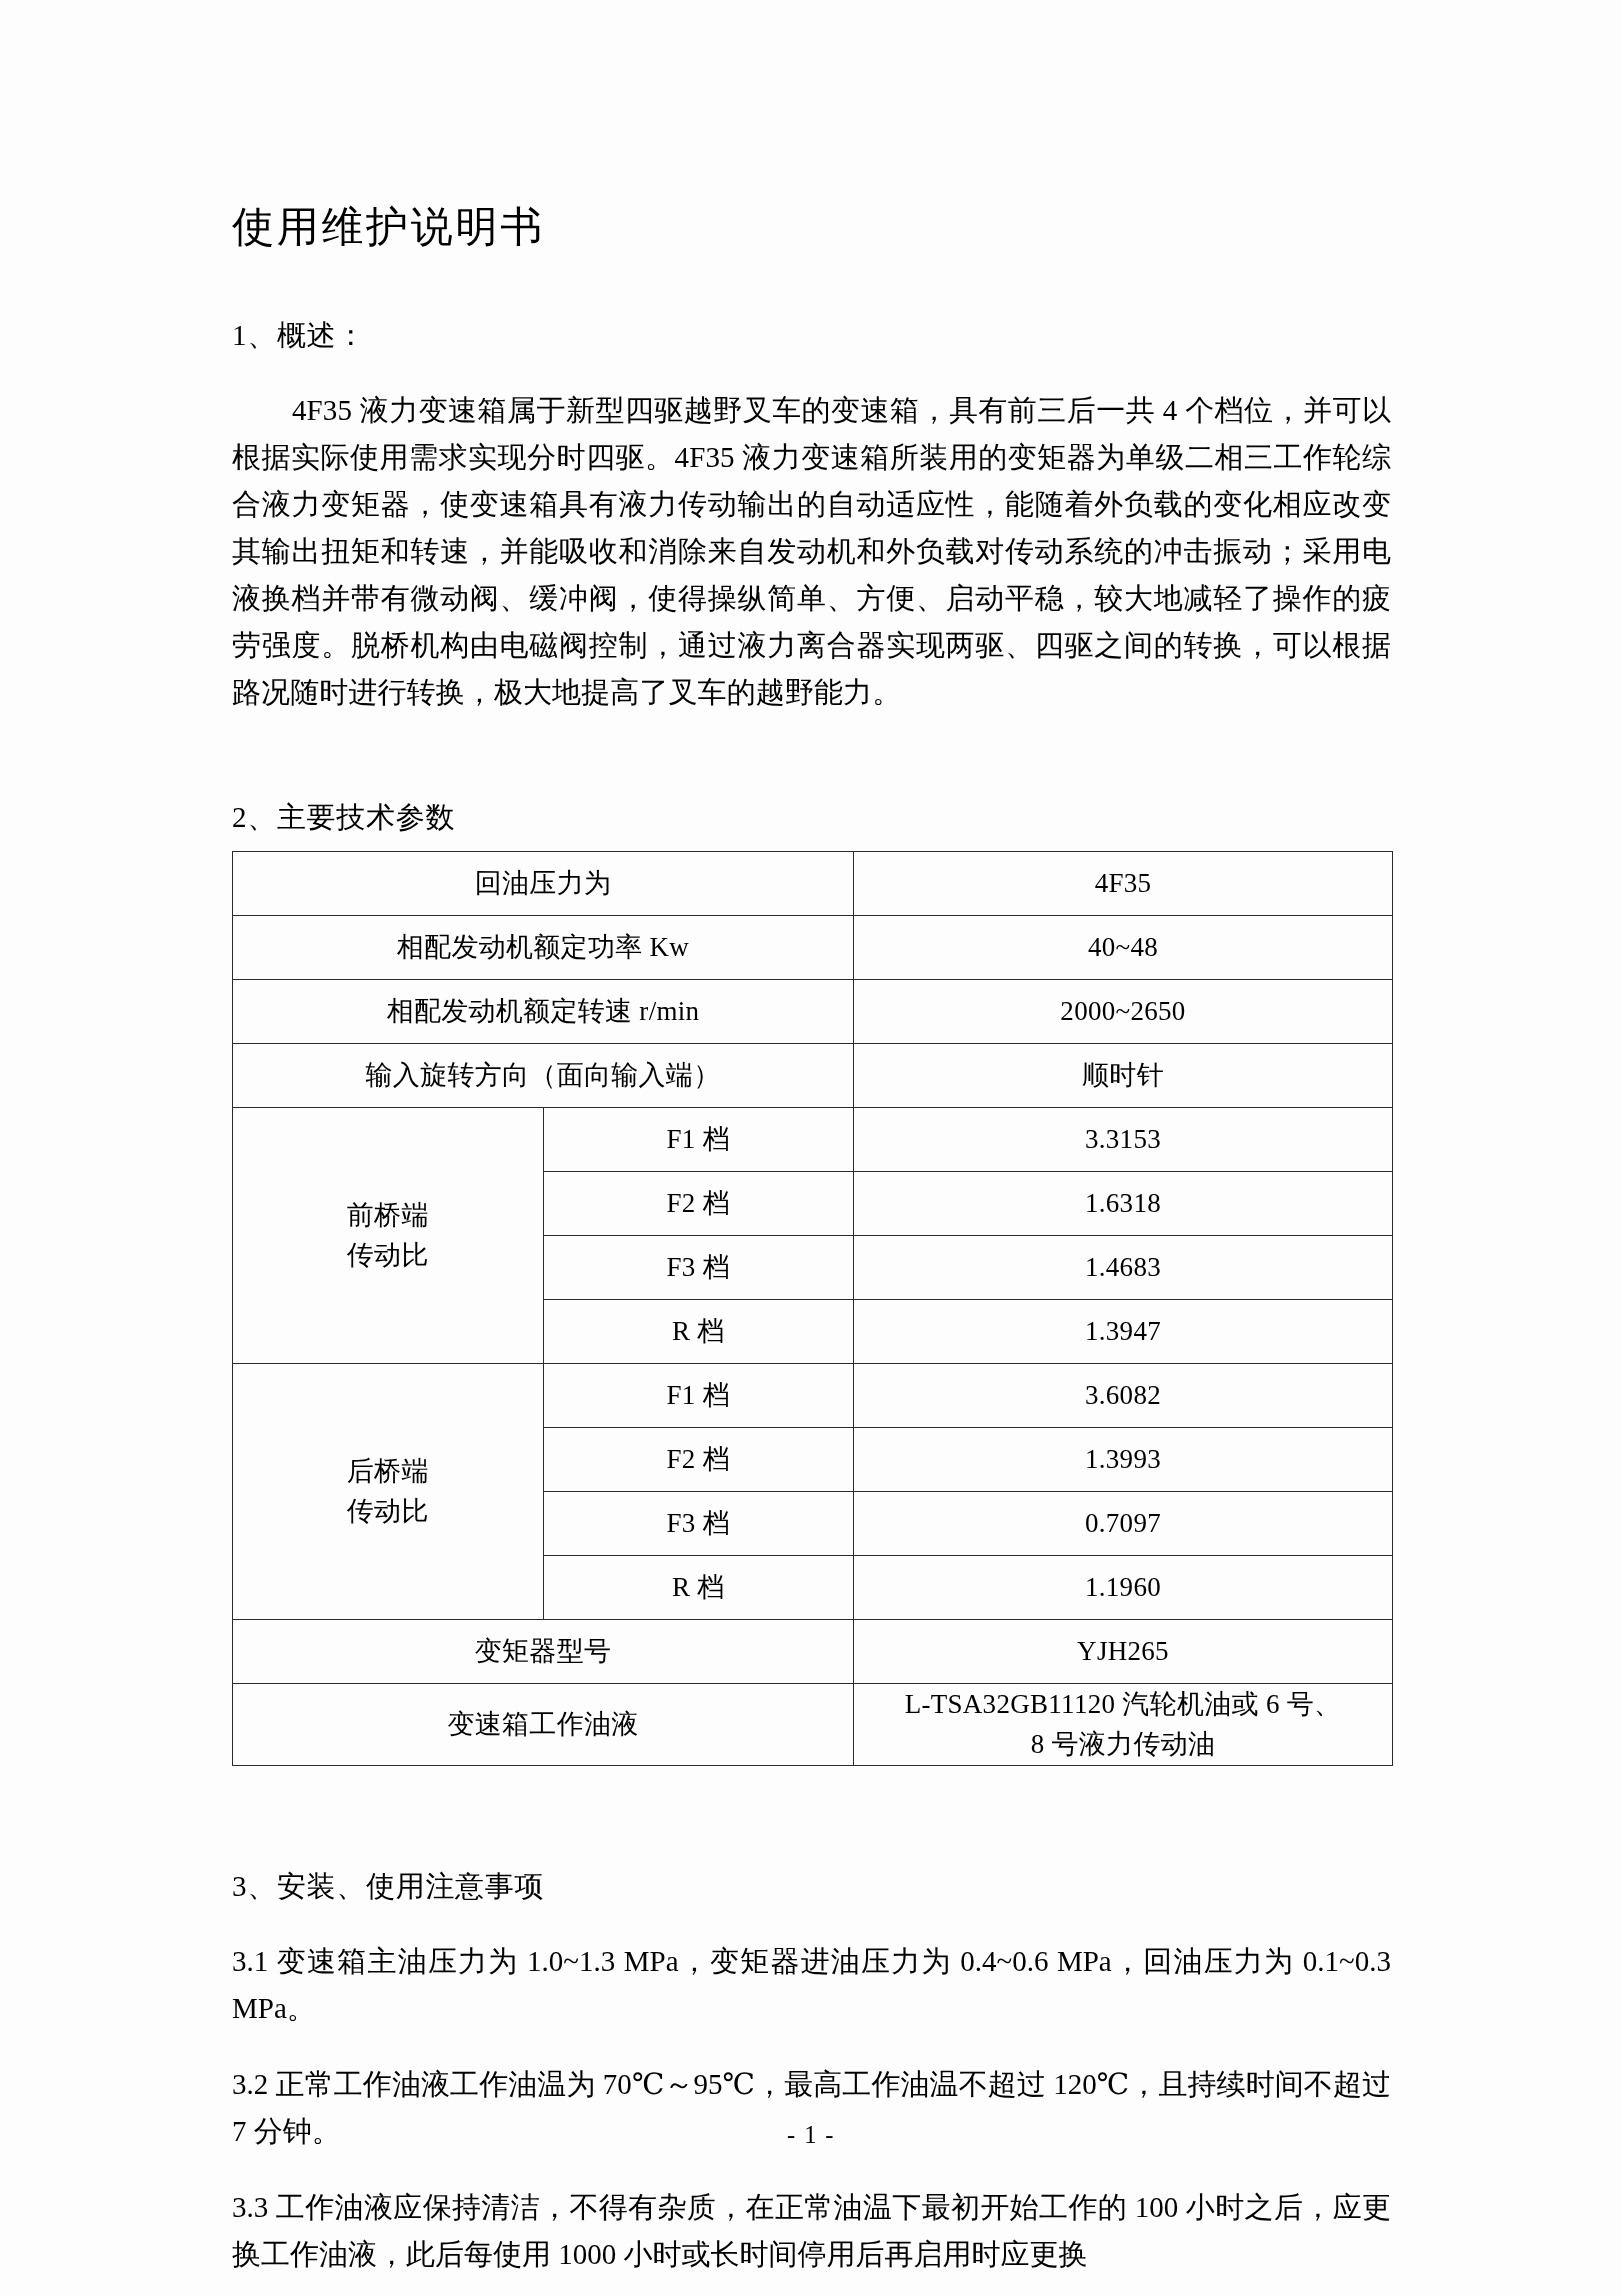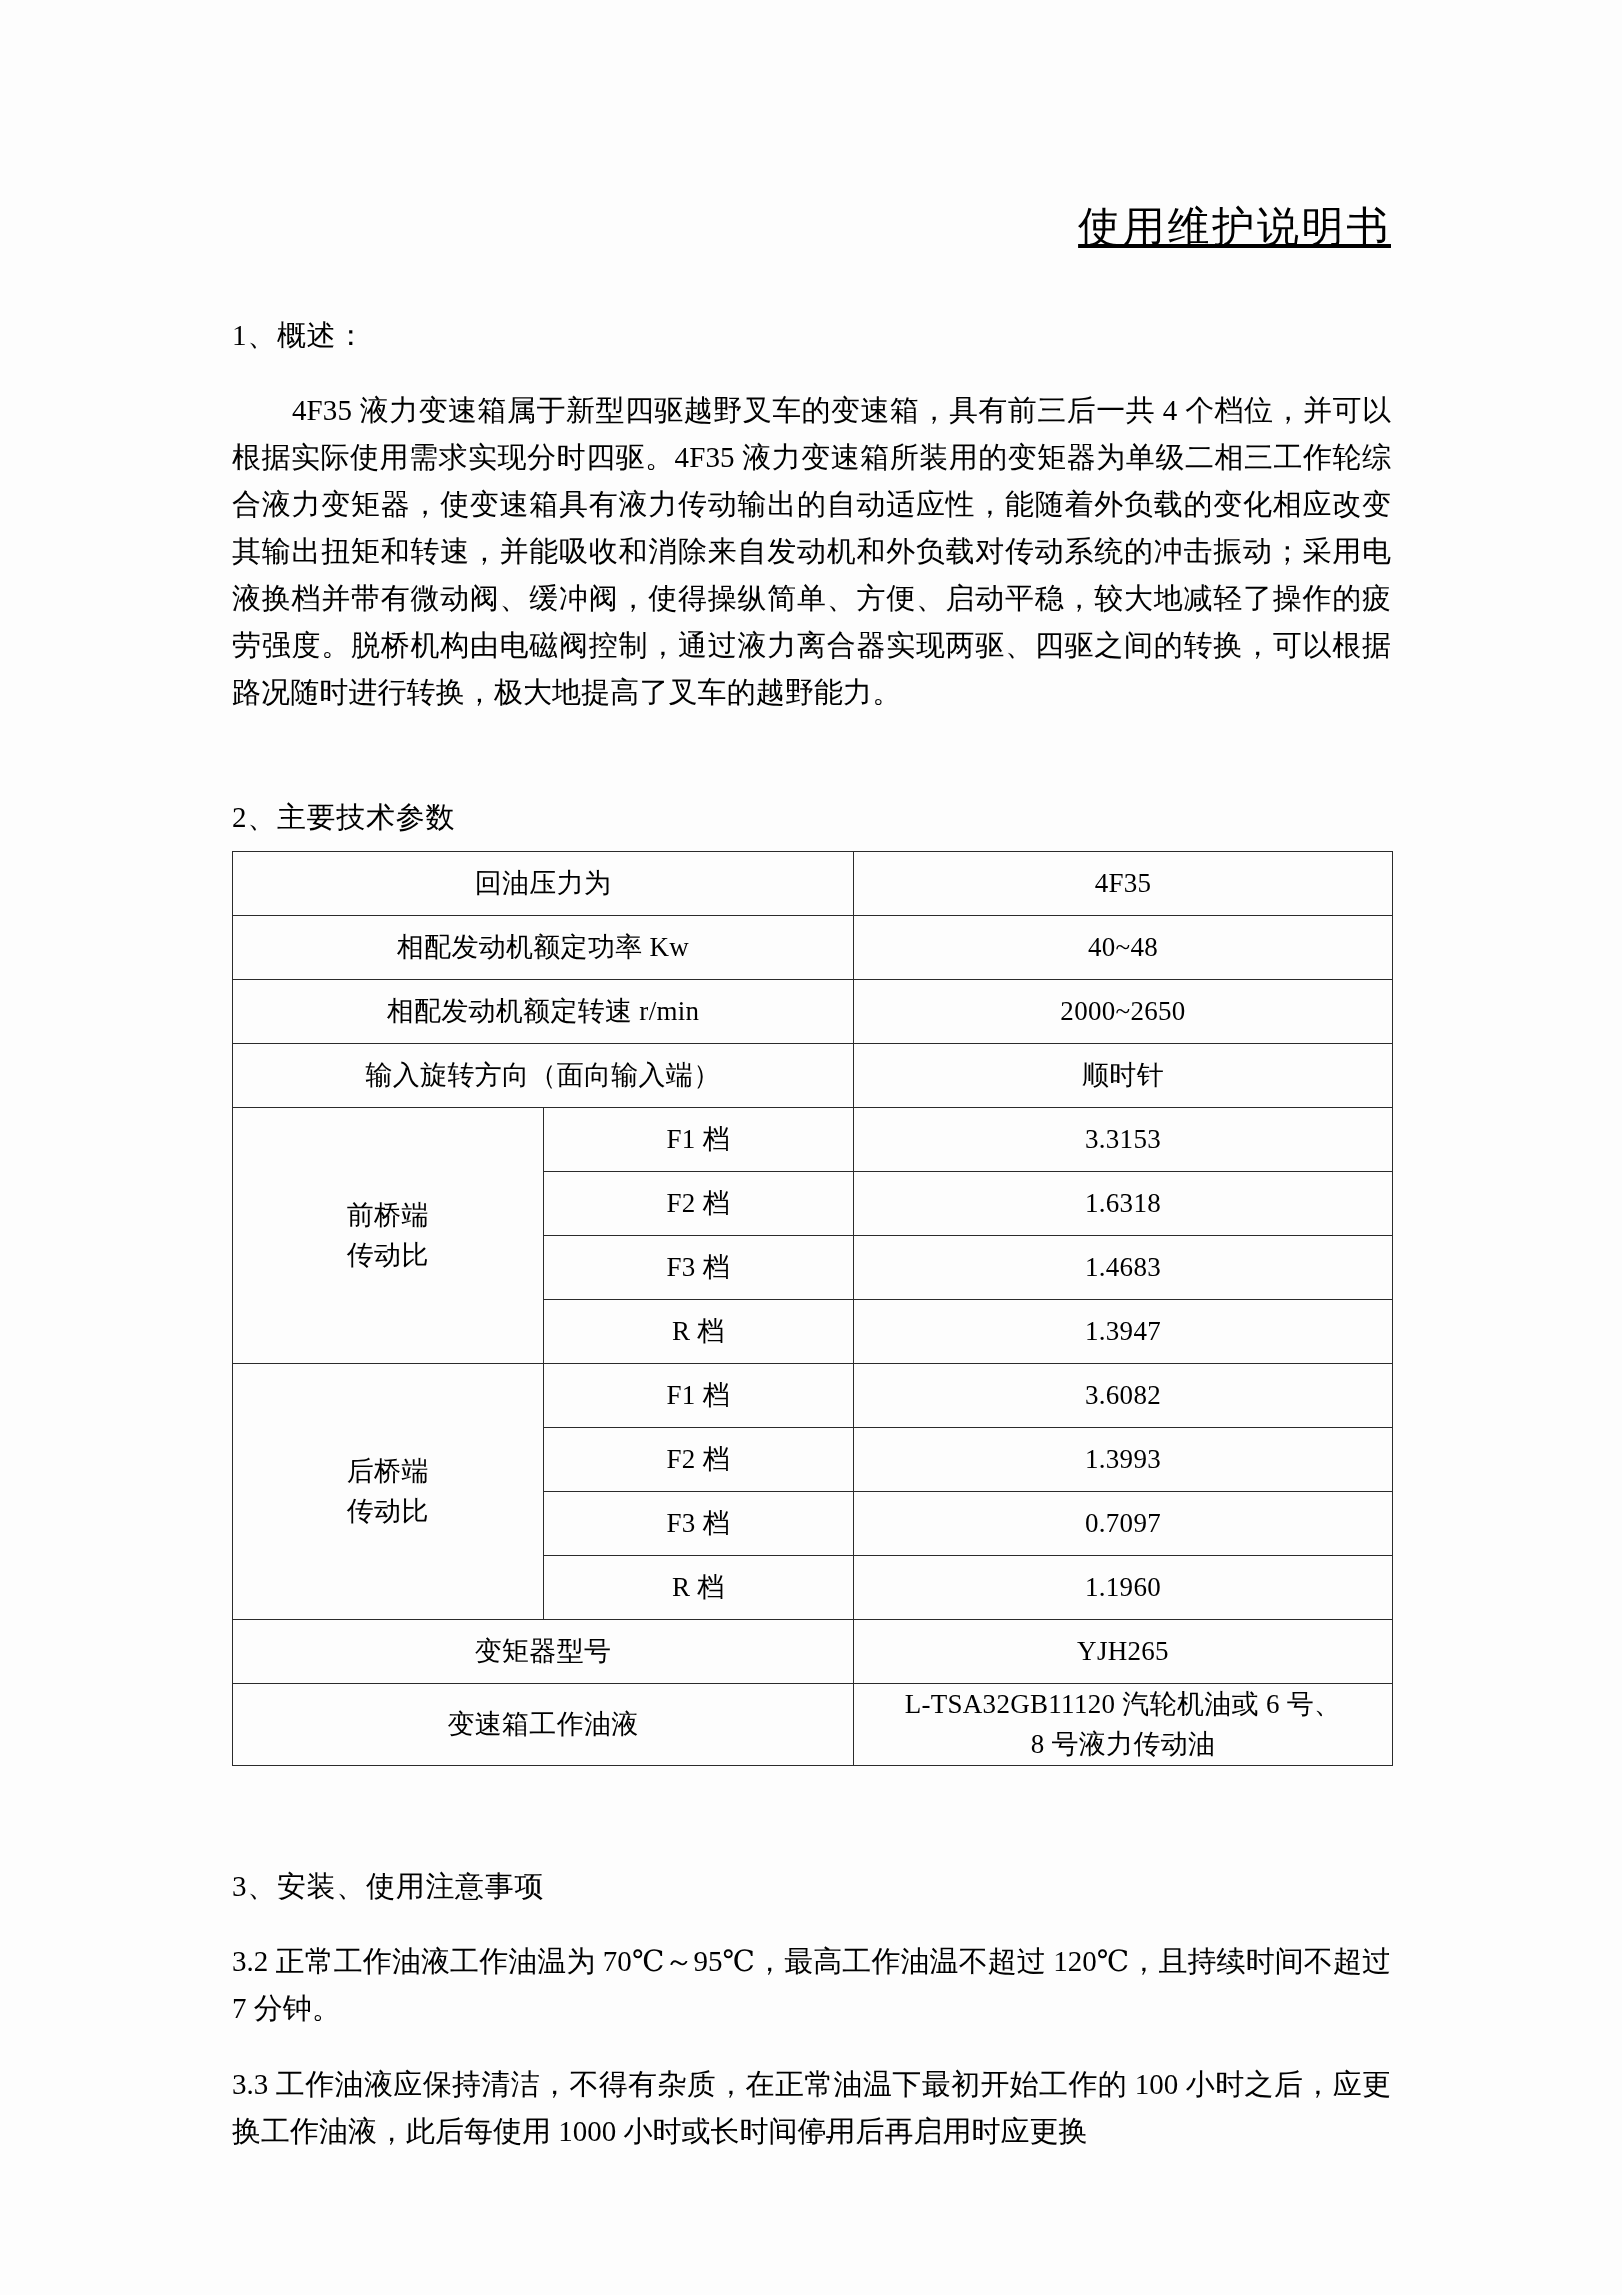--- a/index.html
+++ b/index.html
@@ -21,28 +21,27 @@
   }
   .content {
     position: absolute;
     left: 232px;
     top: 0;
     width: 1159px;
   }
 
   
   .doc-title {
-    text-align: right;
+    text-align: left;
     font-size: 42px;
     line-height: 1.1;
     letter-spacing: 2.7px;
     margin-top: 204px;
     font-weight: 400;
     font-family: "Liberation Serif", "DejaVu Serif", serif;
-    text-decoration: underline;
   }
 
   
   .section-heading {
     font-size: 29px;
     line-height: 1.55;
     letter-spacing: 0.7px;
   }
 
   
@@ -199,20 +198,21 @@
           </td>
         </tr>
 
       </tbody>
     </table>
 
     <div class="gap-lg"></div>
 
     <div class="section-heading" style="margin-top:48px;">3、安装、使用注意事项</div>
 
+    <p class="para-tight">3.1 变速箱主油压力为 1.0~1.3 MPa，变矩器进油压力为 0.4~0.6 MPa，回油压力为 0.1~0.3 MPa。</p>
     <p class="para-tight">3.2 正常工作油液工作油温为 70℃～95℃，最高工作油温不超过 120℃，且持续时间不超过 7 分钟。</p>
     <p class="para-tight">3.3 工作油液应保持清洁，不得有杂质，在正常油温下最初开始工作的 100 小时之后，应更换工作油液，此后每使用 1000 小时或长时间停用后再启用时应更换</p>
 
   </div>
 
   <div class="footer">- 1 -</div>
 </div>
 
 
 </body></html>

